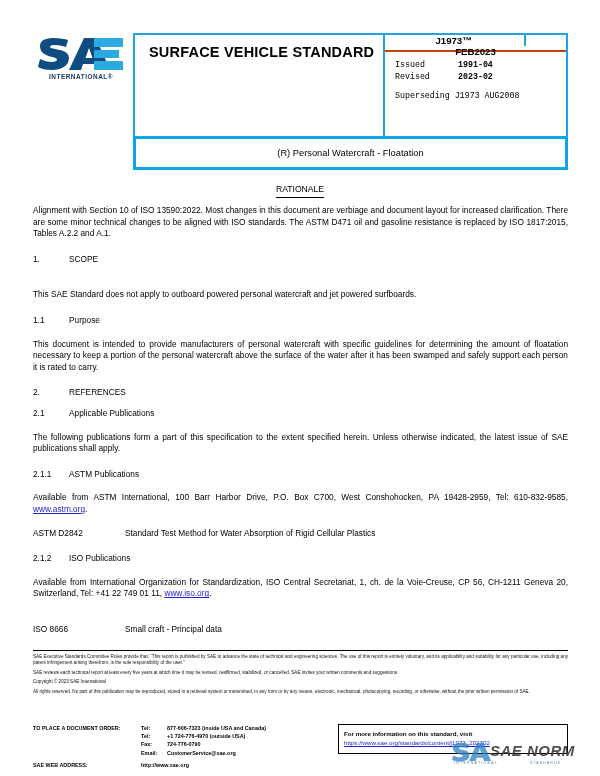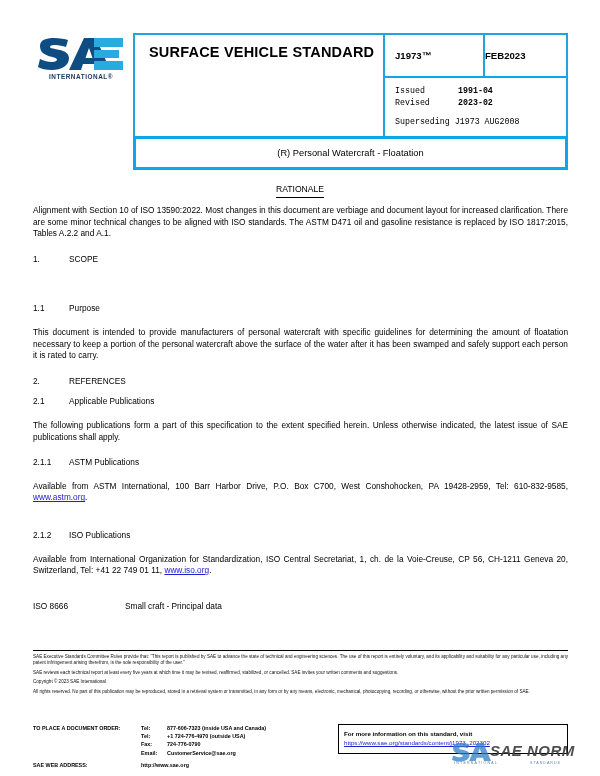--- a/index.html
+++ b/index.html
@@ -69,25 +69,26 @@
     font-weight: bold;
     line-height: 17px;
     letter-spacing: 0.2px;
   }
   .hdr-right {
     flex: 1;
     display: flex;
     flex-direction: column;
   }
   .hdr-r-top {
-    height: 43px;
-    box-sizing: border-box;
-    border-bottom: 2px solid #0ea5e9;
+    height: 17px;
+    box-sizing: border-box;
+    border-bottom: 2px solid #c2410c;
     display: flex;
     align-items: center;
+    flex-direction: column;
   }
   .hdr-doc {
     width: 100px;
     box-sizing: border-box;
     border-right: 2px solid #22a3dd;
     height: 100%;
     display: flex;
     align-items: center;
     padding-left: 10px;
     font-size: 9.6px;
@@ -325,20 +326,21 @@
     <div class="heading">
       <span class="num">1.</span>
       <span>SCOPE</span>
     </div>
 
     <div class="gap-m"></div>
 
 
     <div class="gap-m"></div>
 
+    <p class="p">This SAE Standard does not apply to outboard powered personal watercraft and jet powered surfboards.</p>
 
     <div class="gap-l"></div>
 
     <div class="heading">
       <span class="num">1.1</span>
       <span>Purpose</span>
     </div>
 
     <div class="gap-m"></div>
 
@@ -368,20 +370,24 @@
       <span class="num">2.1.1</span>
       <span>ASTM Publications</span>
     </div>
 
     <div class="gap-m"></div>
 
     <p class="p"><span>Available from ASTM International, 100 Barr Harbor Drive, P.O. Box C700, West Conshohocken, PA 19428-2959, Tel: 610-832-9585, </span><a class="link" href="#">www.astm.org</a><span>.</span></p>
 
     <div class="gap-m"></div>
 
+    <div class="ref-item">
+      <span class="rnum">ASTM D2842</span>
+      <span>Standard Test Method for Water Absorption of Rigid Cellular Plastics</span>
+    </div>
 
     <div class="gap-l"></div>
 
     <div class="heading">
       <span class="num">2.1.2</span>
       <span>ISO Publications</span>
     </div>
 
     <div class="gap-m"></div>
 

